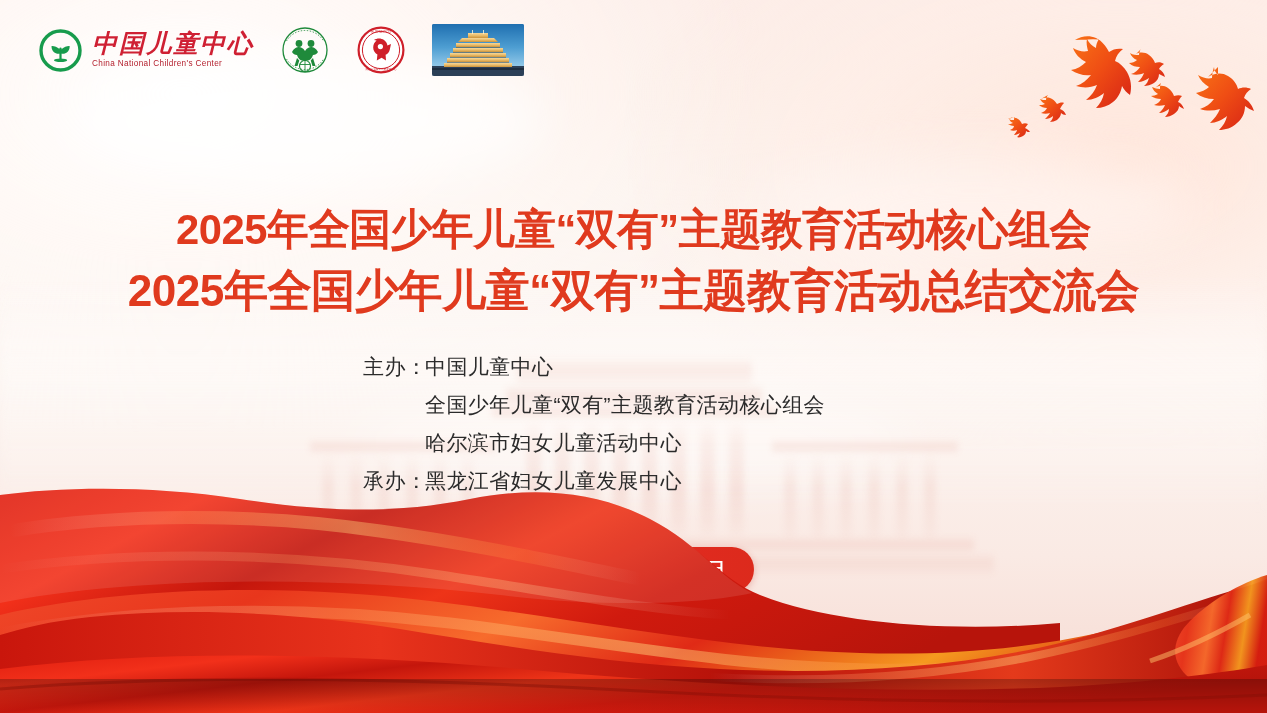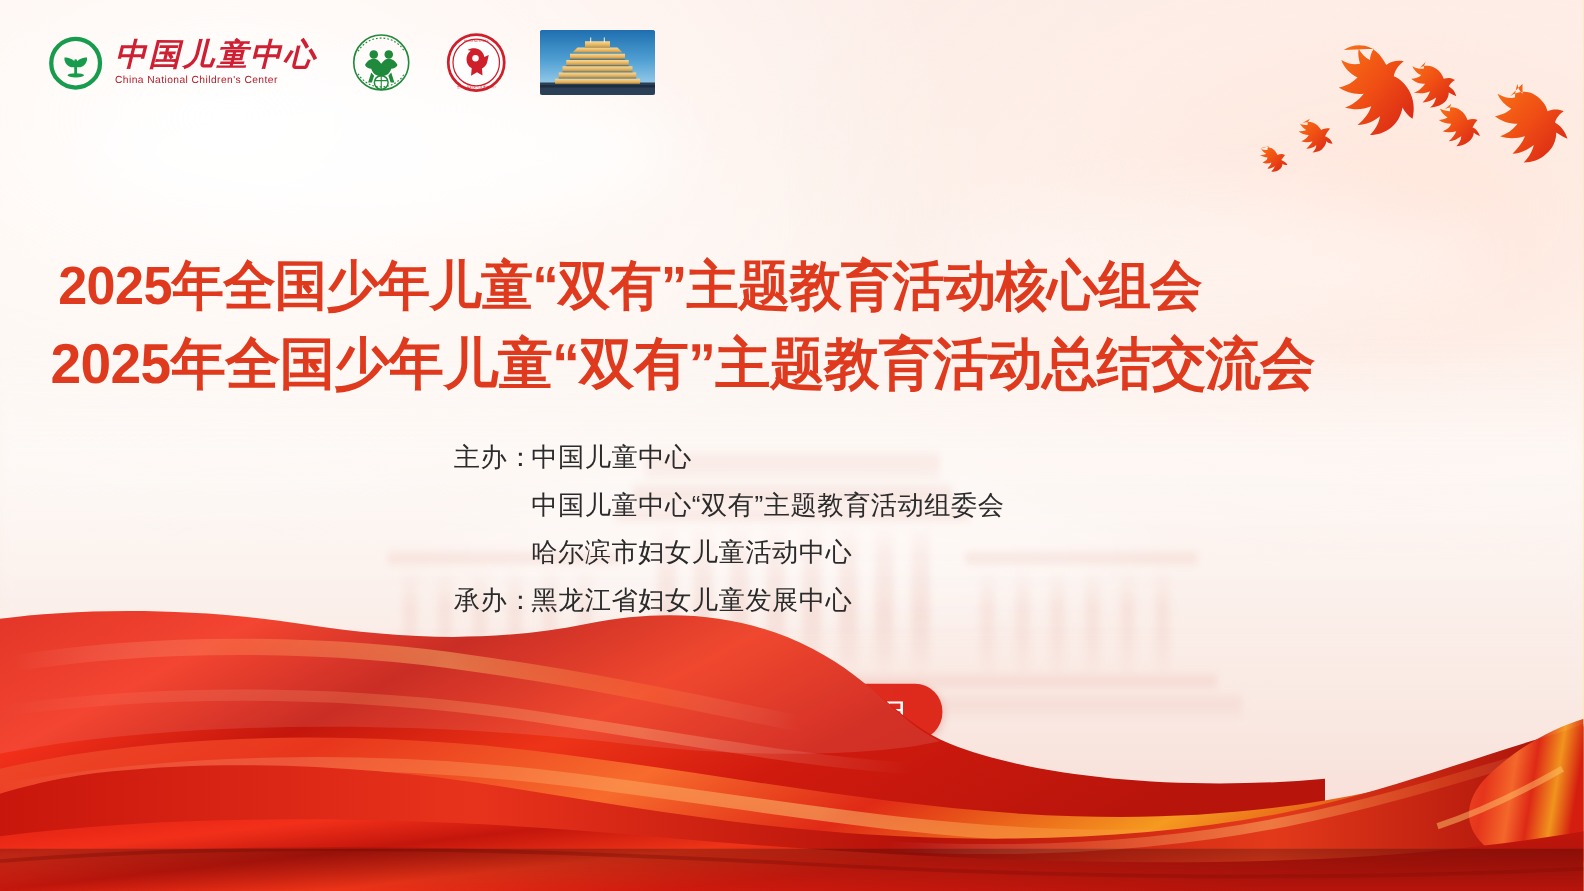--- a/index.html
+++ b/index.html
@@ -181,22 +181,21 @@
     background: linear-gradient(180deg, #2a6ea8 0%, #4f9ad0 38%, #7fbde4 62%, #2d4f73 100%);
   }
   .logo-photo svg { display:block; width:100%; height:100%; }
 
   
   .title-block {
     position: absolute;
     left: 0;
     right: 0;
     top: 202px;
-    text-align: left;
-    padding-left: 28px;
+    text-align: center;
   }
   .title-line {
     font-family: "Liberation Sans", "DejaVu Sans", sans-serif;
     font-weight: bold;
     color: #e03a1e;
     letter-spacing: -0.5px;
     white-space: nowrap;
     line-height: 1.28;
     text-shadow: 0 1px 0 rgba(255,255,255,0.28);
   }
@@ -456,21 +455,21 @@
     <div class="title-line title-line-2">2025年全国少年儿童“双有”主题教育活动总结交流会</div>
   </div>
 
   <div class="org-block">
     <div class="org-row">
       <span class="org-label">主办：</span>
       <span class="org-value">中国儿童中心</span>
     </div>
     <div class="org-row">
       <span class="org-label"></span>
-      <span class="org-value">中国儿童中心“双有”主题教育活动组委会</span>
+      <span class="org-value">全国少年儿童“双有”主题教育活动核心组会</span>
     </div>
     <div class="org-row">
       <span class="org-label"></span>
       <span class="org-value">哈尔滨市妇女儿童活动中心</span>
     </div>
     <div class="org-row">
       <span class="org-label">承办：</span>
       <span class="org-value">黑龙江省妇女儿童发展中心</span>
     </div>
   </div>

